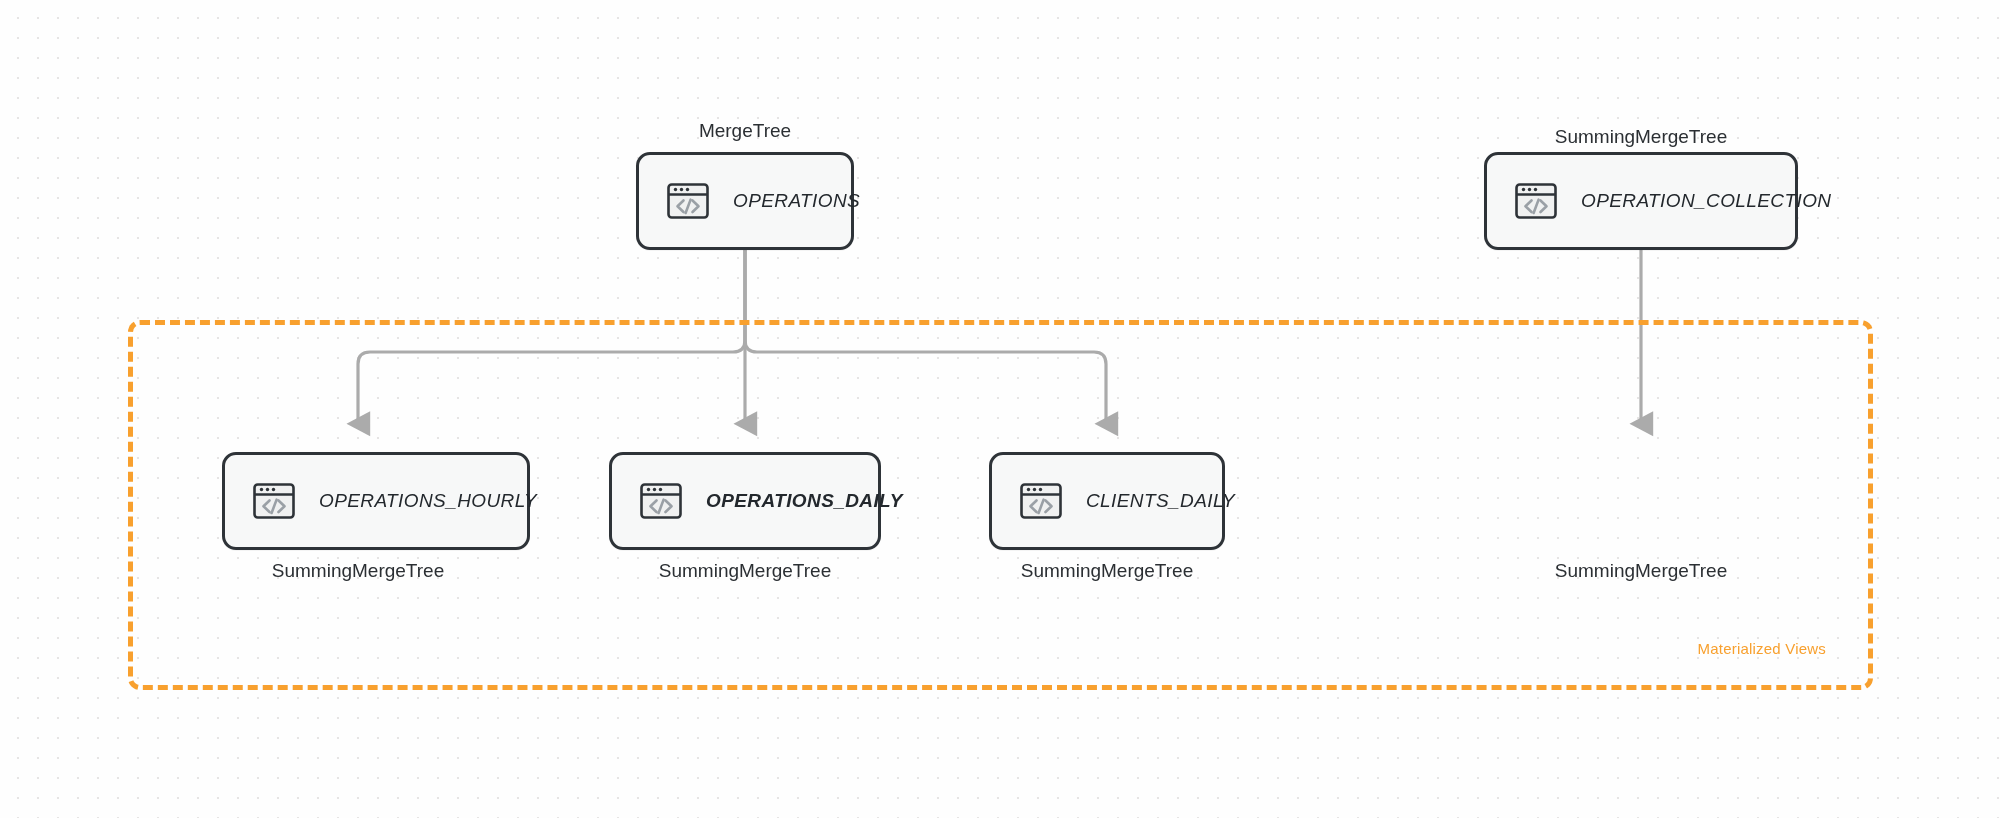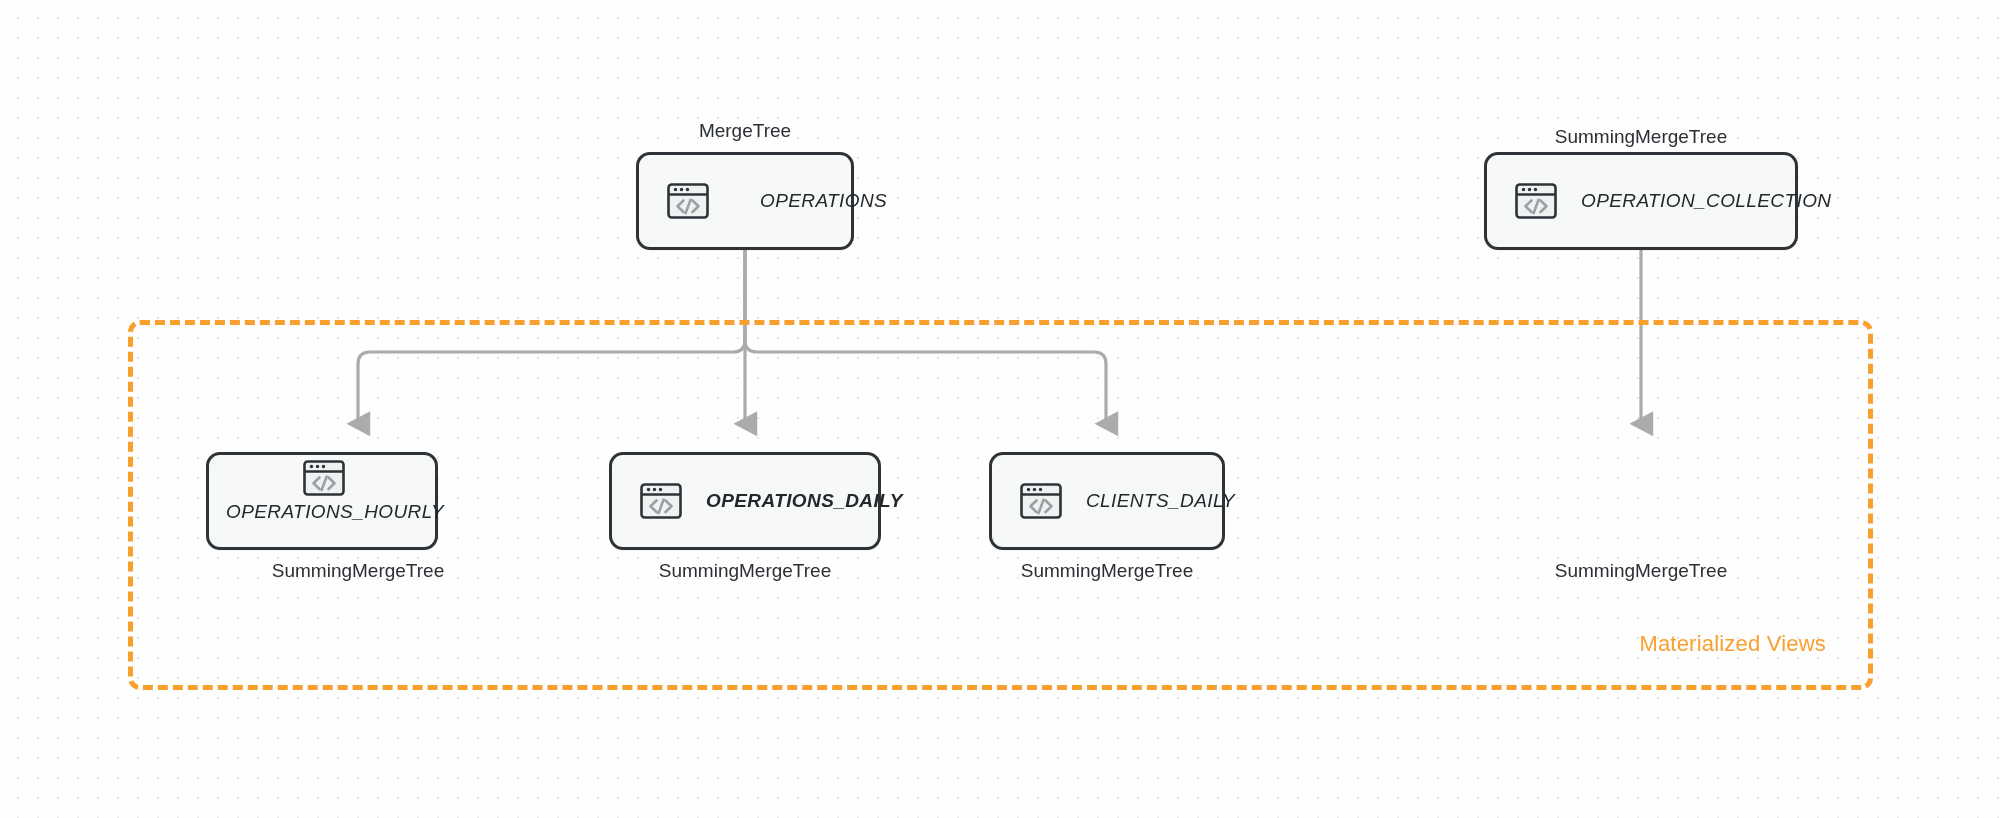--- a/index.html
+++ b/index.html
@@ -43,21 +43,21 @@
     height: 370px;
     border: 5px dashed #F8A02E;
     border-radius: 12px;
     box-sizing: border-box;
   }
   .mv-group-label {
     position: absolute;
     right: 42px;
     bottom: 28px;
     color: #F8A02E;
-    font-size: 22px;
+    font-size: 15px;
     font-weight: 400;
     letter-spacing: 0.2px;
     white-space: nowrap;
   }
 
   
   .node {
     position: absolute;
     box-sizing: border-box;
     background: #F7F8F8;
@@ -112,21 +112,21 @@
 
     <path d="M 1641 250 L 1641 424" fill="none" stroke="#ABABAB" stroke-width="3.2" stroke-linecap="round" marker-end="url(#arrowhead)"></path>
   </svg>
 
   <div class="mv-group">
     <div class="mv-group-label">Materialized Views</div>
   </div>
 
   <div class="caption" style="left:600px; top:120px; width:290px;">MergeTree</div>
 
-  <div class="node" style="left:636px; top:152px; width:218px; height:98px;gap:27px;">
+  <div class="node" style="left:636px; top:152px; width:218px; height:98px;">
     <span class="node-icon">
       <svg viewBox="0 0 46 46" width="46" height="46" xmlns="http://www.w3.org/2000/svg">
         <rect x="3.5" y="6.5" width="39" height="33" rx="3.2" fill="#F0F1F1" stroke="#2E3338" stroke-width="2.6"></rect>
         <line x1="3.5" y1="16.5" x2="42.5" y2="16.5" stroke="#2E3338" stroke-width="2.4"></line>
         <circle cx="10.5" cy="11.5" r="1.7" fill="#2E3338"></circle>
         <circle cx="16.5" cy="11.5" r="1.7" fill="#2E3338"></circle>
         <circle cx="22.5" cy="11.5" r="1.7" fill="#2E3338"></circle>
         <path d="M 18.5 22.5 L 12.5 28.3 L 18.5 34" fill="none" stroke="#9aa0a6" stroke-width="2.6" stroke-linecap="round" stroke-linejoin="round"></path>
         <path d="M 27.5 22.5 L 33.5 28.3 L 27.5 34" fill="none" stroke="#9aa0a6" stroke-width="2.6" stroke-linecap="round" stroke-linejoin="round"></path>
         <line x1="25.6" y1="21.6" x2="20.6" y2="35" stroke="#9aa0a6" stroke-width="2.6" stroke-linecap="round"></line>
@@ -146,21 +146,21 @@
         <circle cx="16.5" cy="11.5" r="1.7" fill="#2E3338"></circle>
         <circle cx="22.5" cy="11.5" r="1.7" fill="#2E3338"></circle>
         <path d="M 18.5 22.5 L 12.5 28.3 L 18.5 34" fill="none" stroke="#9aa0a6" stroke-width="2.6" stroke-linecap="round" stroke-linejoin="round"></path>
         <path d="M 27.5 22.5 L 33.5 28.3 L 27.5 34" fill="none" stroke="#9aa0a6" stroke-width="2.6" stroke-linecap="round" stroke-linejoin="round"></path>
         <line x1="25.6" y1="21.6" x2="20.6" y2="35" stroke="#9aa0a6" stroke-width="2.6" stroke-linecap="round"></line>
       </svg>
     </span>
     <span class="node-label">OPERATION_COLLECTION</span>
   </div>
 
-  <div class="node" style="left:206px; top:452px; width:232px; height:98px;flex-direction:column;">
+  <div class="node" style="left:222px; top:452px; width:308px; height:98px;">
     <span class="node-icon">
       <svg viewBox="0 0 46 46" width="46" height="46" xmlns="http://www.w3.org/2000/svg">
         <rect x="3.5" y="6.5" width="39" height="33" rx="3.2" fill="#F0F1F1" stroke="#2E3338" stroke-width="2.6"></rect>
         <line x1="3.5" y1="16.5" x2="42.5" y2="16.5" stroke="#2E3338" stroke-width="2.4"></line>
         <circle cx="10.5" cy="11.5" r="1.7" fill="#2E3338"></circle>
         <circle cx="16.5" cy="11.5" r="1.7" fill="#2E3338"></circle>
         <circle cx="22.5" cy="11.5" r="1.7" fill="#2E3338"></circle>
         <path d="M 18.5 22.5 L 12.5 28.3 L 18.5 34" fill="none" stroke="#9aa0a6" stroke-width="2.6" stroke-linecap="round" stroke-linejoin="round"></path>
         <path d="M 27.5 22.5 L 33.5 28.3 L 27.5 34" fill="none" stroke="#9aa0a6" stroke-width="2.6" stroke-linecap="round" stroke-linejoin="round"></path>
         <line x1="25.6" y1="21.6" x2="20.6" y2="35" stroke="#9aa0a6" stroke-width="2.6" stroke-linecap="round"></line>

